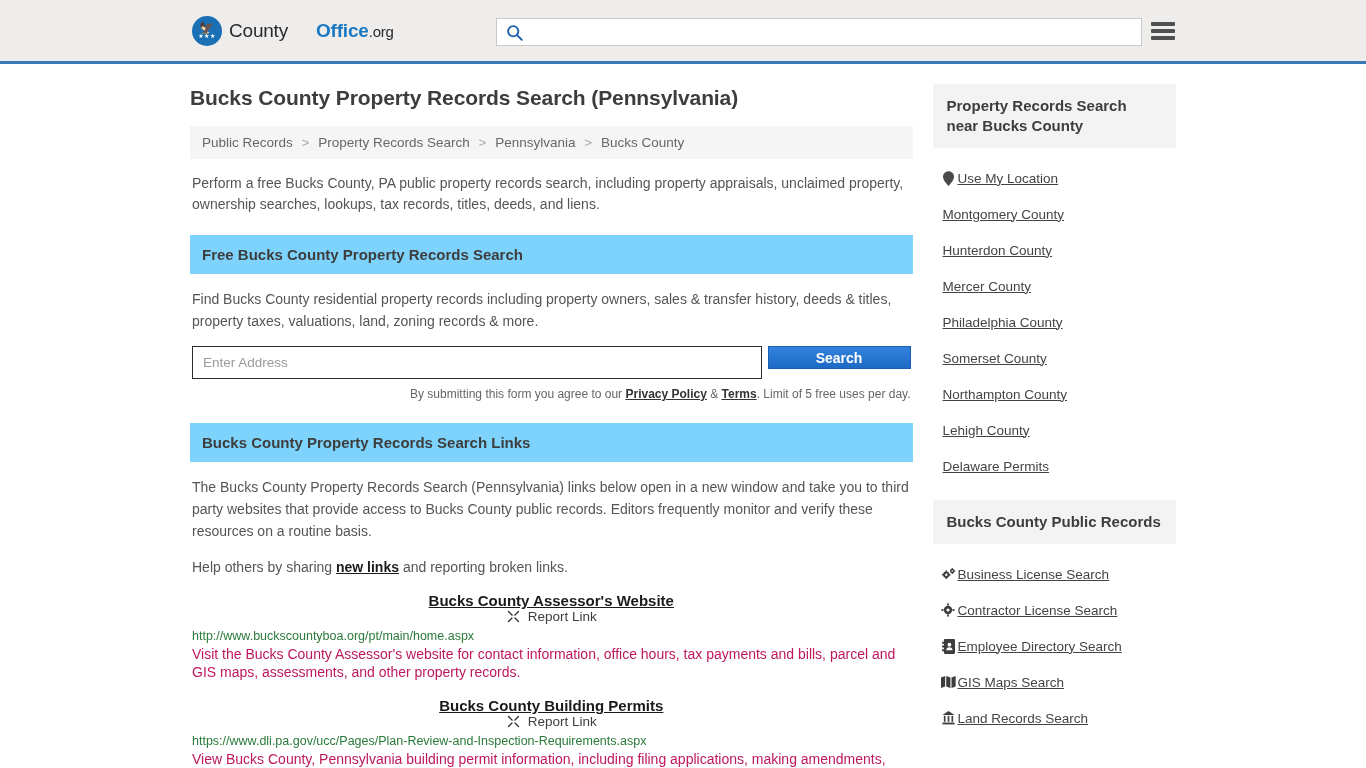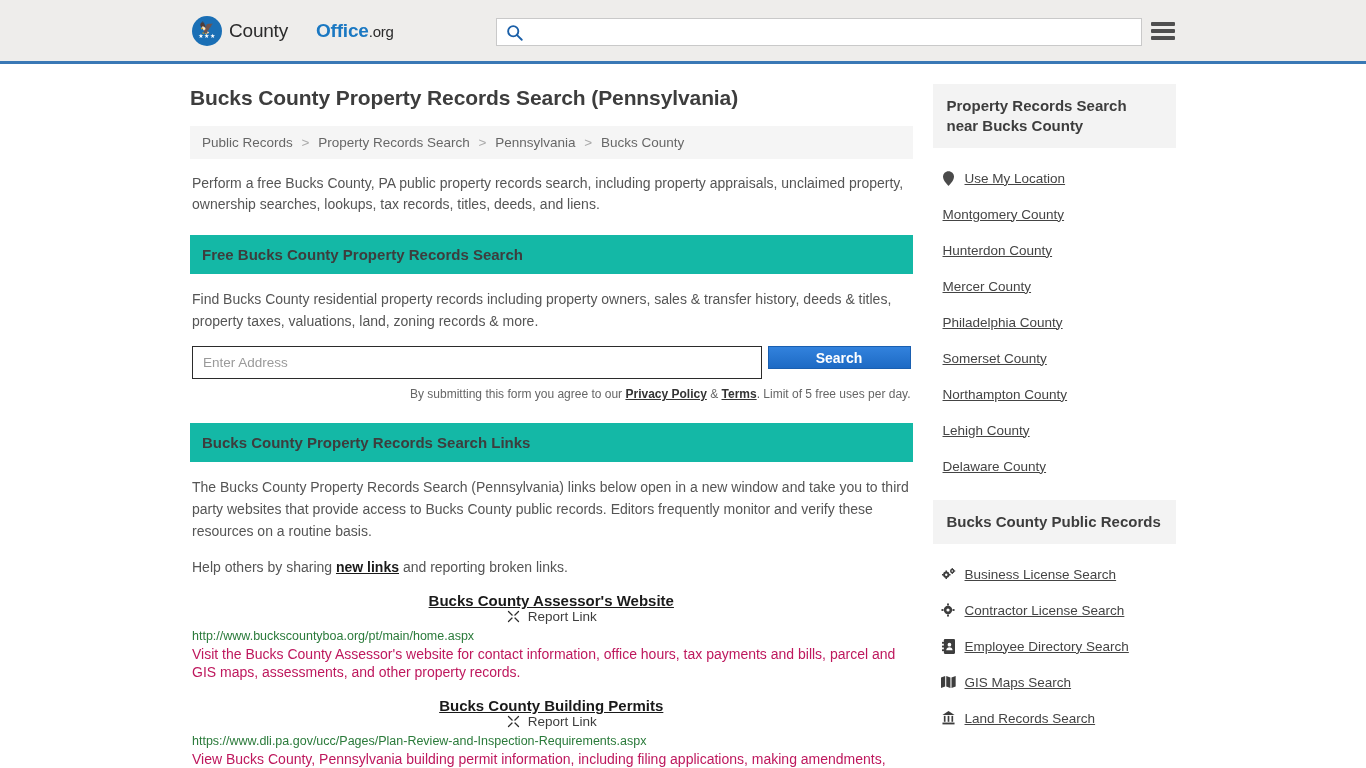--- a/index.html
+++ b/index.html
@@ -130,21 +130,21 @@
   .breadcrumb .sep { color: #a9a9a9; margin: 0 5px; }
 
   .intro {
     font-size: 14px;
     line-height: 21px;
     color: #555555;
     margin: 0 0 20px 2px;
   }
 
   .section-band {
-    background: #14b8a6;
+    background: #7dd3fc;
     padding: 11px 12px;
     font-size: 15px;
     font-weight: bold;
     color: #3d3d3d;
     margin-bottom: 14px;
   }
 
   .body-text {
     font-size: 14px;
     line-height: 22px;
@@ -231,21 +231,21 @@
     padding: 12px 14px;
     font-size: 15px;
     font-weight: bold;
     color: #3d3d3d;
     line-height: 20px;
     margin-bottom: 12px;
   }
   .side-link-row {
     display: flex;
     align-items: center;
-    gap: 9px;
+    gap: 2px;
     padding: 0 0 0 8px;
     height: 36px;
   }
   .side-link-row .side-ico {
     width: 15px;
     display: flex;
     align-items: center;
     justify-content: center;
     color: #4a4a4a;
     flex: none;
@@ -389,21 +389,21 @@
     <div class="side-link-row county-row">
       <a>Somerset County</a>
     </div>
     <div class="side-link-row county-row">
       <a>Northampton County</a>
     </div>
     <div class="side-link-row county-row">
       <a>Lehigh County</a>
     </div>
     <div class="side-link-row county-row">
-      <a>Delaware County</a>
+      <a>Delaware Permits</a>
     </div>
 
     <div class="side-band" style="margin-top:16px;">Bucks County Public Records</div>
 
     <div class="side-link-row">
       <span class="side-ico">
         <svg width="15" height="14" viewBox="0 0 20 18" fill="#3d3d3d">
           <circle cx="7" cy="10" r="4.2"></circle>
           <circle cx="7" cy="10" r="1.6" fill="#ffffff"></circle>
           <rect x="6" y="4.3" width="2" height="2"></rect>

